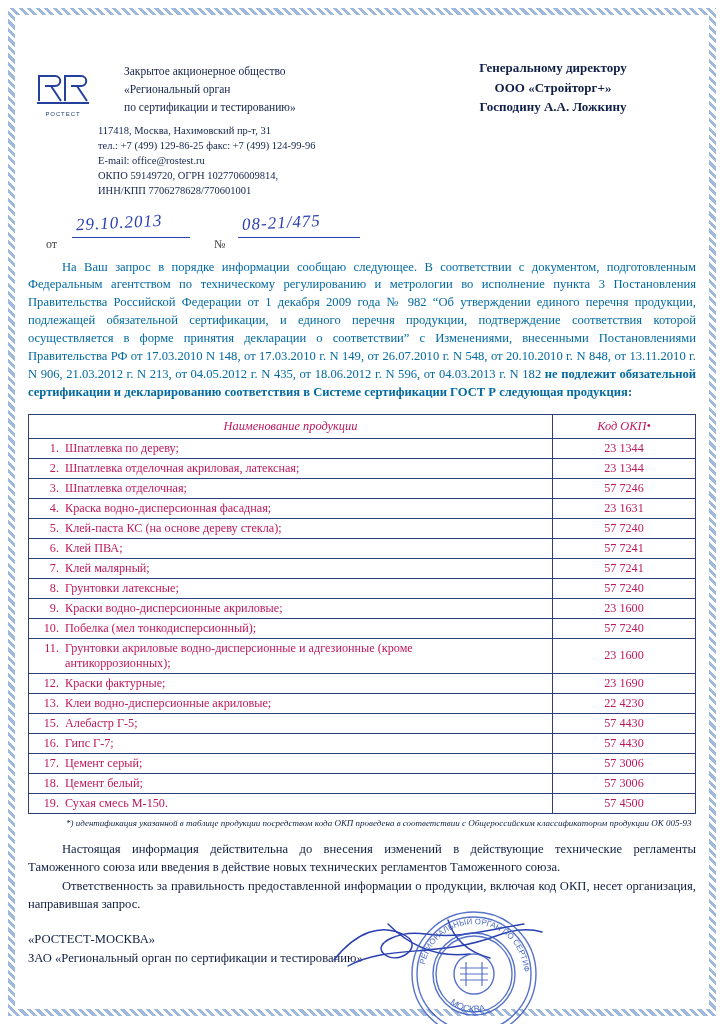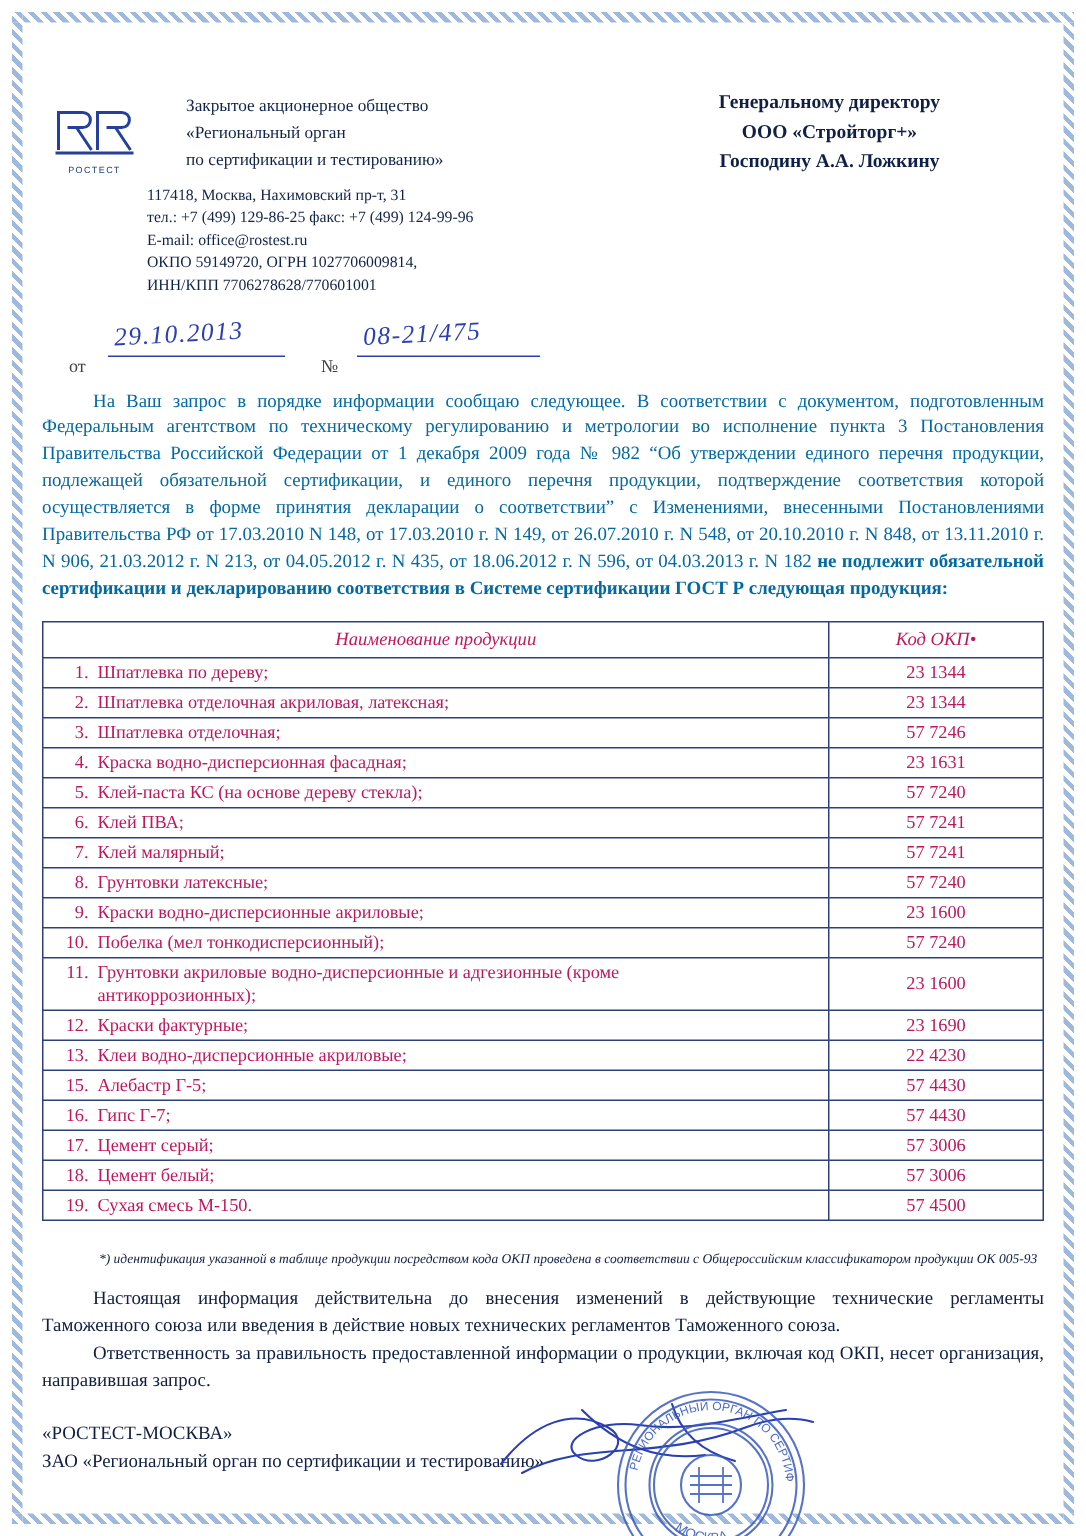--- a/index.html
+++ b/index.html
@@ -179,21 +179,21 @@
   }
   td.name .txt2 {
     display: block;
     margin-left: 30px;
   }
 
   .footnote {
     font-size: 9px;
     font-style: italic;
     line-height: 1.35;
-    margin-top: 19px;
+    margin-top: 3px;
     margin-left: 38px;
     color: #101e42;
   }
 
   .after-table {
     margin-top: 12px;
     font-size: 12.6px;
     line-height: 1.42;
     text-align: justify;
     color: #101e42;

